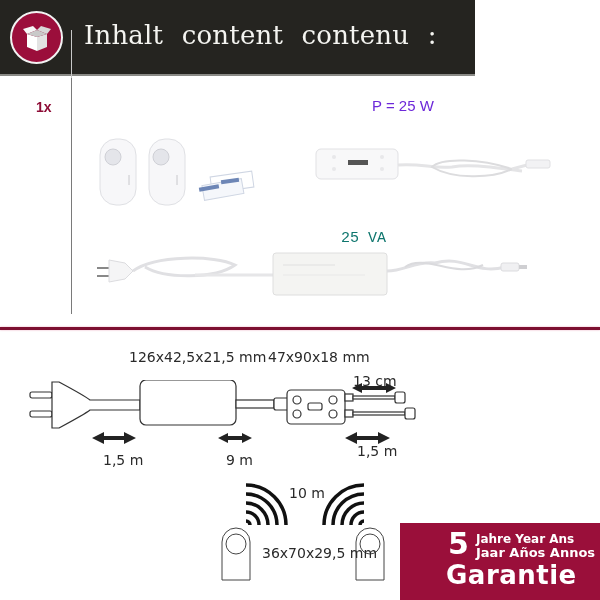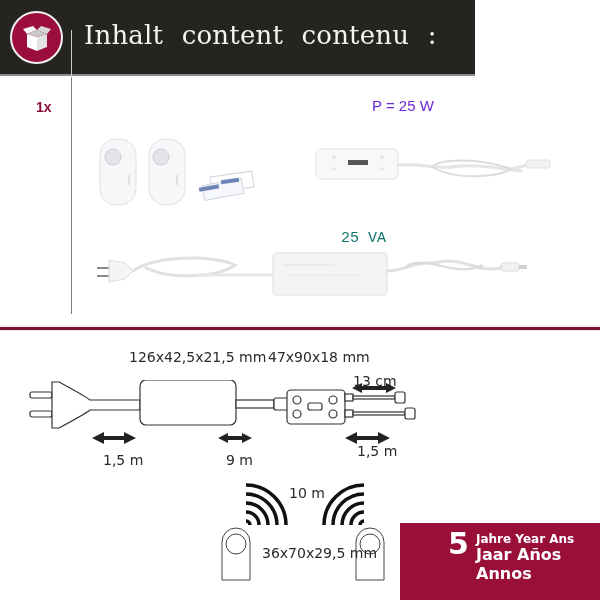--- a/index.html
+++ b/index.html
@@ -20,21 +20,21 @@
 
   .photo { position: absolute; }
 
   .red-divider { position: absolute; left: 0; top: 327px; width: 600px; height: 3px; background: #7d1031; box-shadow: 0 0 2px #e8a0b5; }
 
   .dim-text { position: absolute; font-family: "DejaVu Sans", sans-serif; font-size: 14px; color: #2a2a2a; white-space: nowrap; }
 
   .guarantee { position: absolute; left: 400px; top: 523px; width: 200px; height: 77px; background: #9a0f3a; color: #ffffff; font-family: "DejaVu Sans", sans-serif; }
   .g-five { position: absolute; left: 48px; top: 6px; font-size: 30px; font-weight: bold; line-height: 30px; }
   .g-line1 { position: absolute; left: 76px; top: 9px; font-size: 12px; font-weight: bold; }
-  .g-line2 { position: absolute; left: 76px; top: 22px; font-size: 16px; font-weight: bold; }
+  .g-line2 { position: absolute; left: 76px; top: 22px; font-size: 13px; font-weight: bold; }
   .g-main { position: absolute; left: 46px; top: 37px; font-size: 26px; font-weight: bold; letter-spacing: 0.5px; }
 </style>
 </head>
 <body>
 
 <div class="header">
   <div class="header-icon">
     <svg width="32" height="32" viewBox="0 0 32 32">
       <polygon points="6,12 16,15 16,29 6,25" fill="#ffffff"></polygon>
       <polygon points="16,15 26,12 26,25 16,29" fill="#e3e3e3"></polygon>
@@ -169,13 +169,14 @@
     <path d="M136 54 L136 16 A14 14 0 0 1 164 16 L164 54 Z"></path>
     <circle cx="150" cy="18" r="10"></circle>
   </g>
 </svg>
 <div class="dim-text" style="left:262px;top:545px">36x70x29,5 mm</div>
 
 <div class="guarantee">
   <div class="g-five">5</div>
   <div class="g-line1">Jahre Year Ans</div>
   <div class="g-line2">Jaar Años Annos</div>
+  <div class="g-main">Garantie</div>
 </div>
 
 </body></html>

